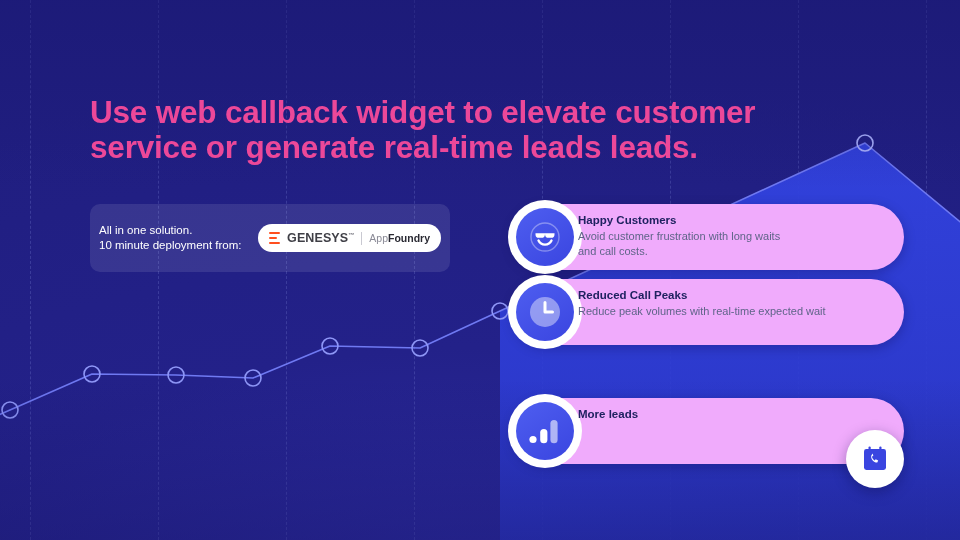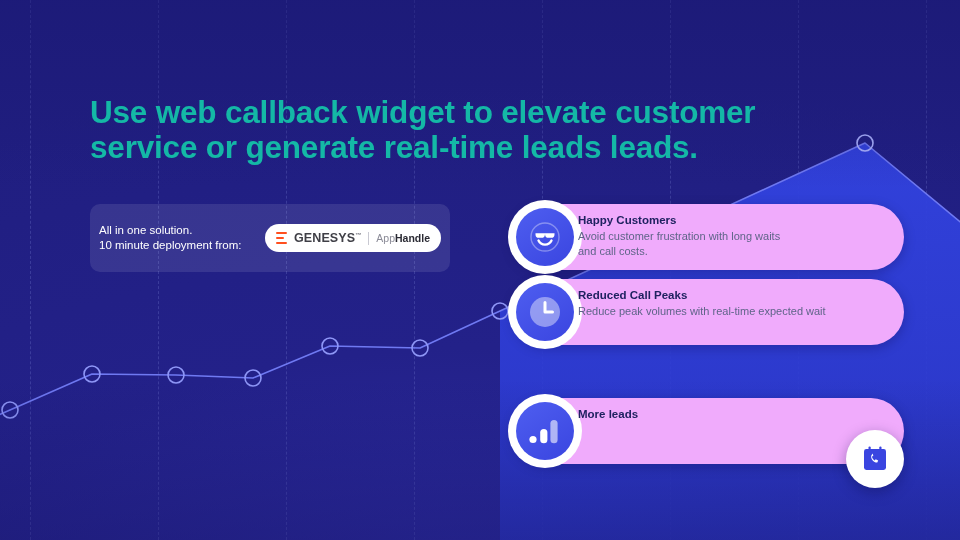--- a/index.html
+++ b/index.html
@@ -47,21 +47,21 @@
     width: 960px;
     height: 540px;
   }
 
   
   .headline {
     position: absolute;
     left: 90px;
     top: 74px;
     width: 700px;
-    color: #14b8a6;
+    color: #ec4899;
     font-size: 31.5px;
     font-weight: bold;
     line-height: 35px;
     letter-spacing: -0.2px;
   }
 
   
   .promo {
     position: absolute;
     left: 90px;
@@ -244,21 +244,21 @@
       <div>10 minute deployment from:</div>
     </div>
     <div class="logo-pill">
       <span class="gen-mark">
         <i></i>
           <i></i>
           <i></i>
       </span>
       <span class="gen-word"><span>GENESYS</span><span class="gen-tm">™</span></span>
       <span class="logo-div"></span>
-      <span class="af-word"><span class="af-app">App</span><span class="af-foundry">Handle</span></span>
+      <span class="af-word"><span class="af-app">App</span><span class="af-foundry">Foundry</span></span>
     </div>
   </div>
 
   <div class="card card-1">
     <div class="card-icon">
       <div class="card-icon-inner">
         <svg width="34" height="34" viewBox="0 0 34 34" xmlns="http://www.w3.org/2000/svg">
           <circle cx="17" cy="17" r="14" fill="none" stroke="#ffffff" stroke-opacity="0.35" stroke-width="1.4"></circle>
           <path d="M7.5 13.2 h19 v1.2 a3.4 3.4 0 0 1 -3.4 3.4 h-2.6 a3.4 3.4 0 0 1 -3.4 -3.4 h-0.2 a3.4 3.4 0 0 1 -3.4 3.4 h-2.6 a3.4 3.4 0 0 1 -3.4 -3.4 z" fill="#ffffff"></path>
           <path d="M10.5 20.5 a7.2 7.2 0 0 0 13 0" fill="none" stroke="#ffffff" stroke-width="2.4" stroke-linecap="round"></path>

